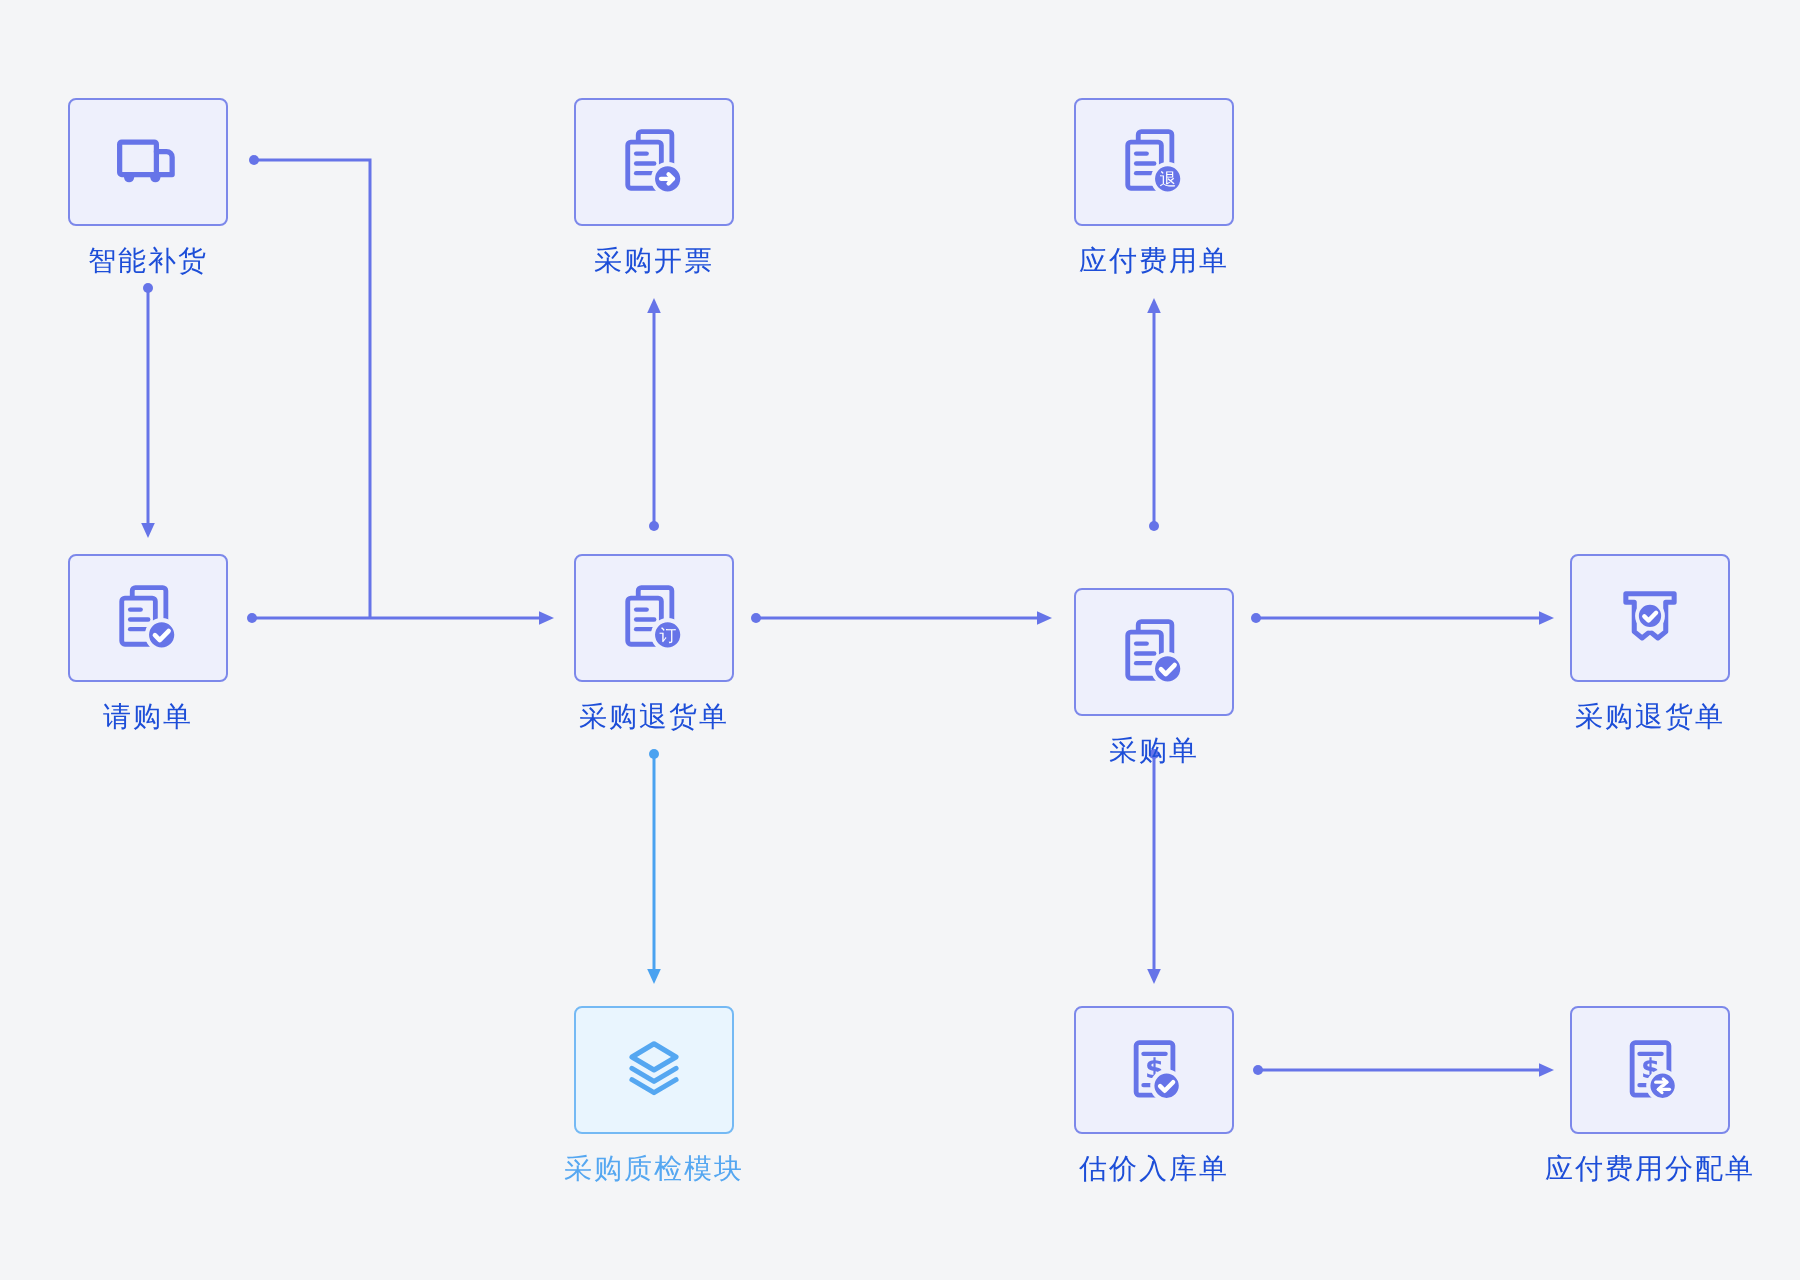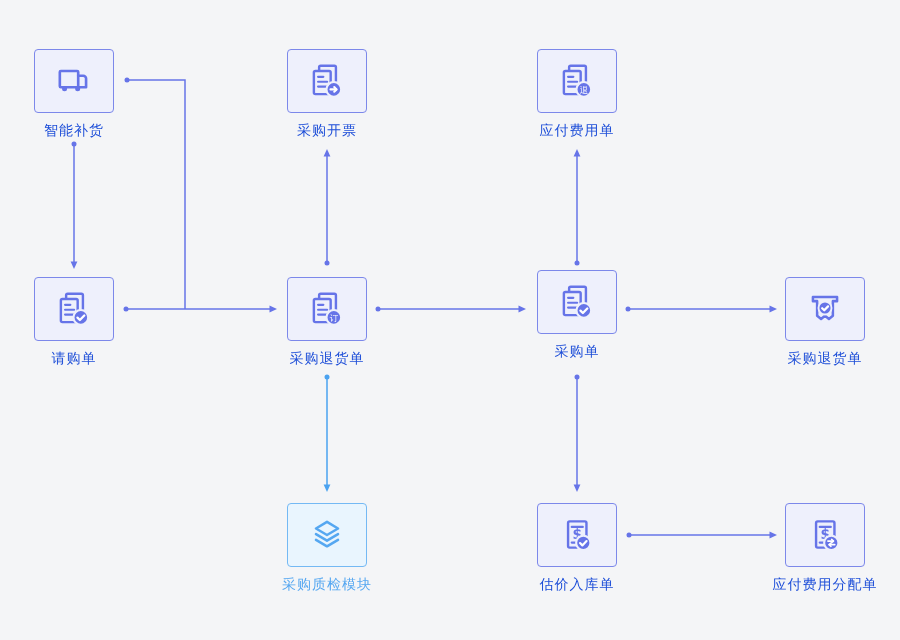--- a/index.html
+++ b/index.html
@@ -19,21 +19,21 @@
   .label{margin-top:9px;font-size:14px;letter-spacing:1px;white-space:nowrap;}
   .variant-purple .label{color:#1d4ed8;}
   .variant-blue   .label{color:#55a7f1;}
   .icon{width:42px;height:42px;display:block;}
   
   #node-smart-replenish {left:-6px; top:49px;}
   #node-est-inbound     {left:247px;top:49px;}
   #node-purchase-return {left:497px;top:49px;}
   #node-requisition     {left:-6px; top:277px;}
   #node-purchase-order  {left:247px;top:277px;}
-  #node-purchase        {left:497px;top:270px;}
+  #node-purchase        {left:497px;top:294px;}
   #node-purchase-invoice{left:745px;top:277px;}
   #node-qc-module       {left:247px;top:503px;}
   #node-payable-expense {left:497px;top:503px;}
   #node-payable-alloc   {left:745px;top:503px;}
   .defs-holder{position:absolute;width:0;height:0;overflow:hidden;}
 </style>
 </head>
 <body>
 
 <svg class="defs-holder" aria-hidden="true">

